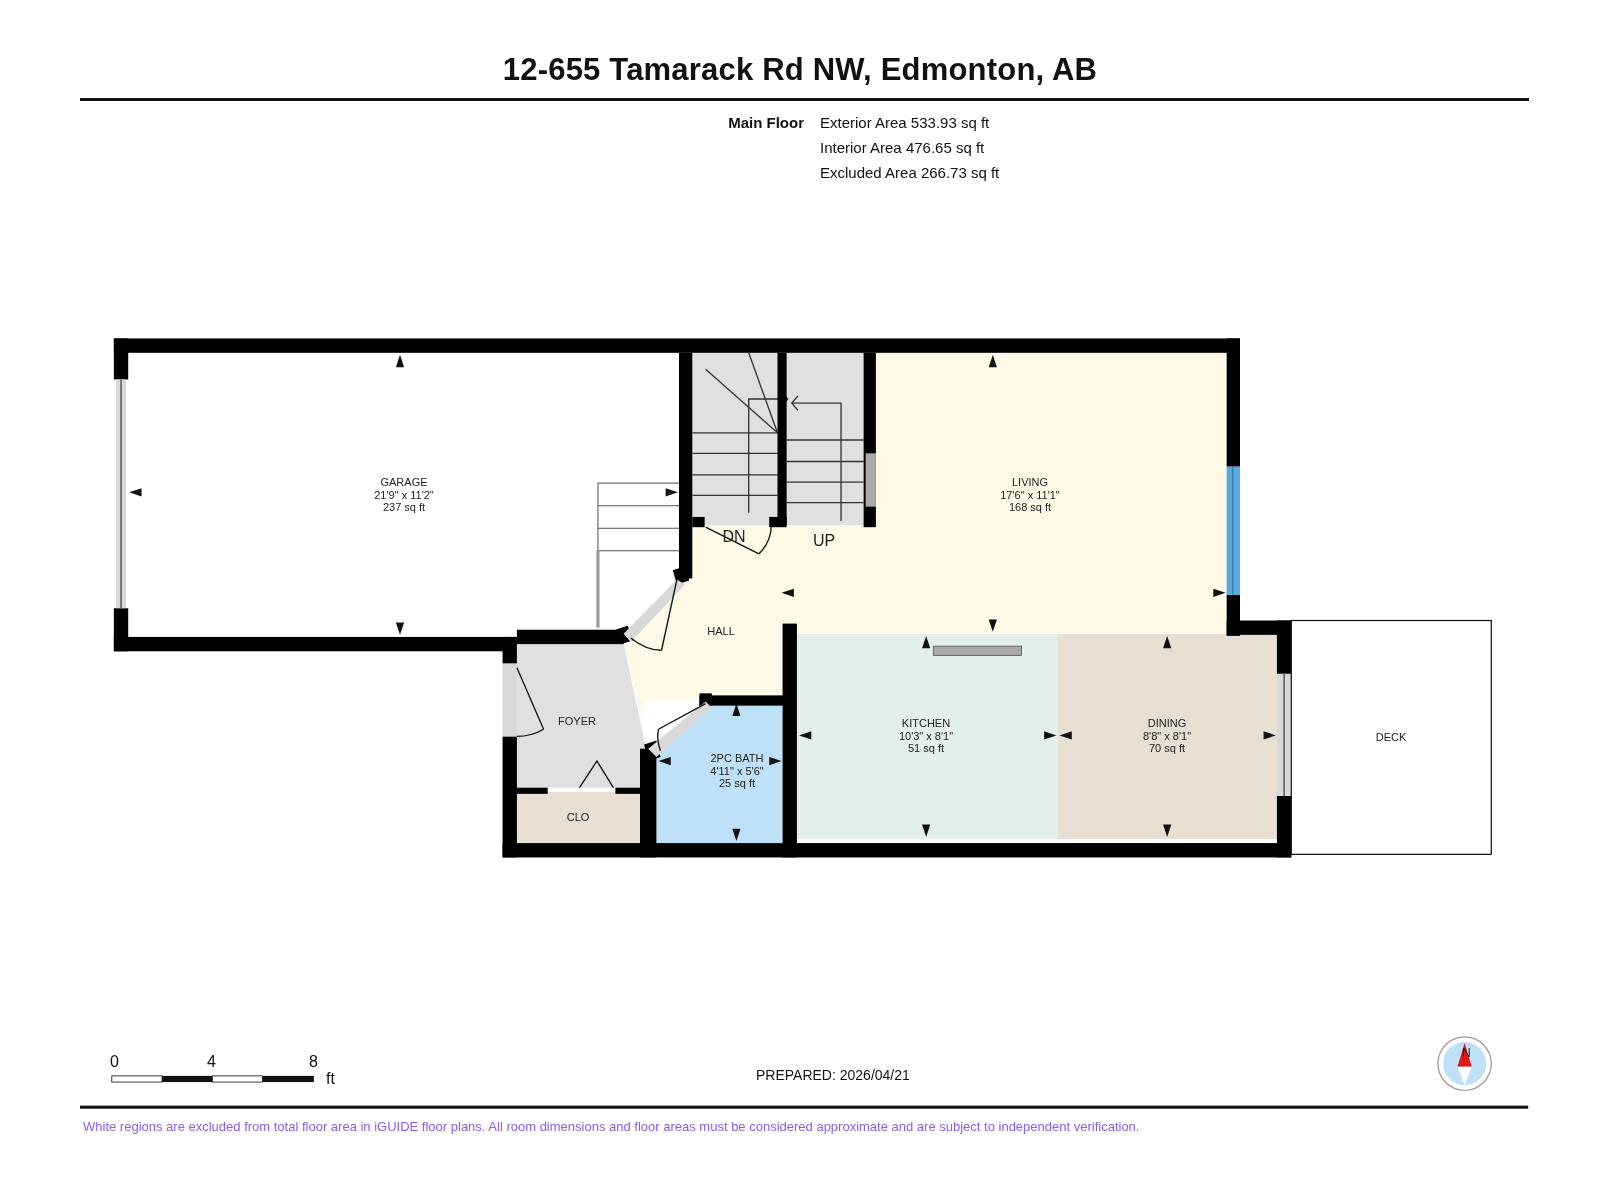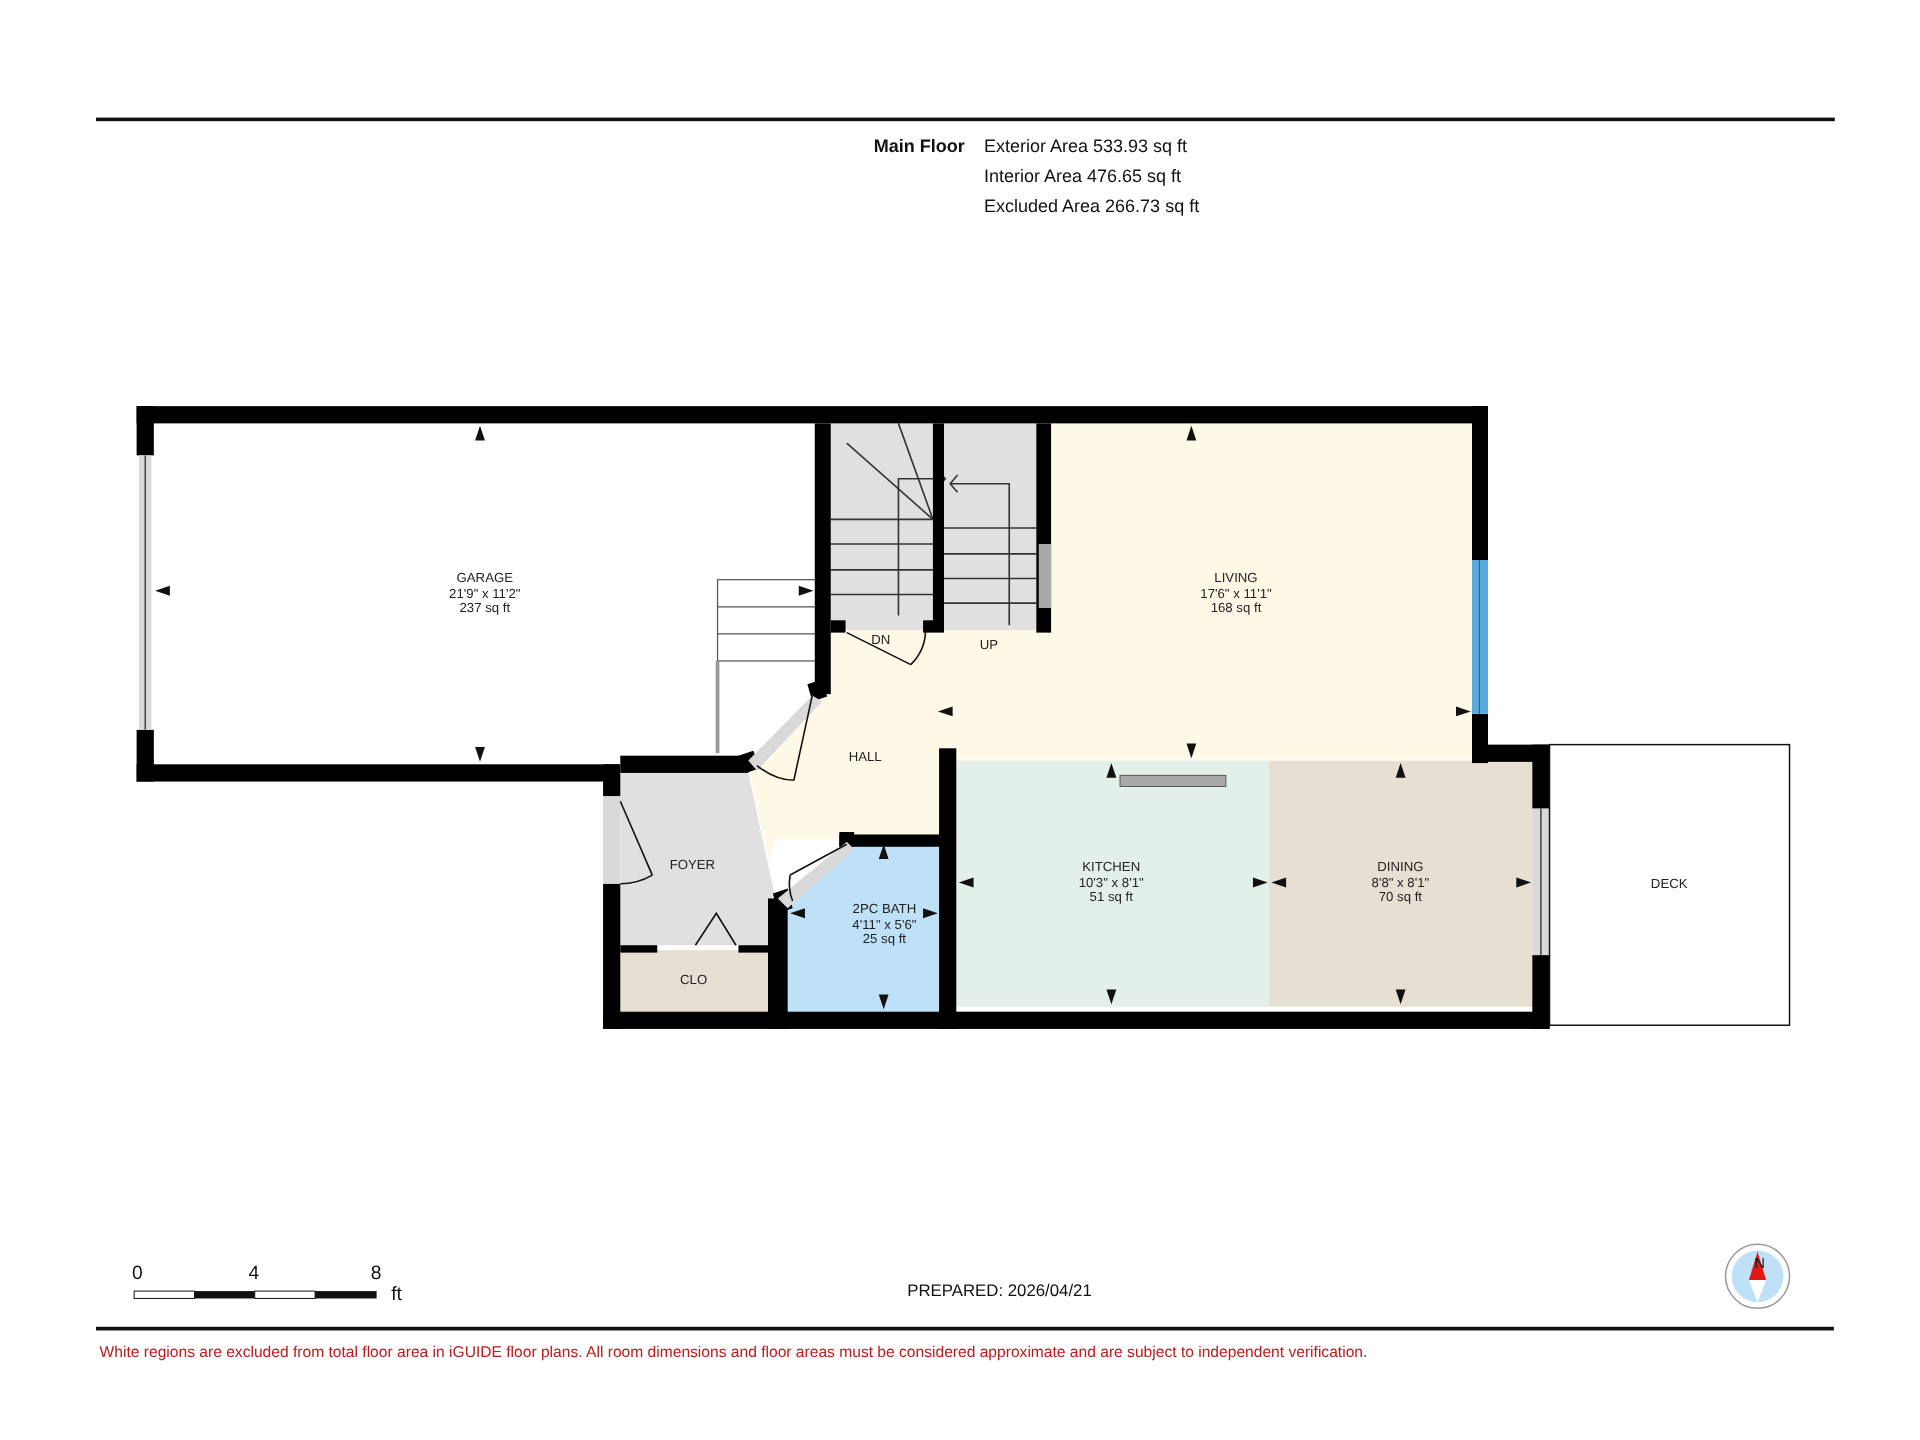--- a/index.html
+++ b/index.html
@@ -5,31 +5,32 @@
   html,body{margin:0;padding:0;background:#fff;}
   body{width:1600px;height:1200px;position:relative;overflow:hidden;font-family:"Liberation Sans",sans-serif;color:#111;}
   .page{position:absolute;left:0;top:0;width:1600px;height:1200px;}
   svg{position:absolute;left:0;top:0;}
   .title{position:absolute;left:0;width:1600px;top:52px;text-align:center;font-weight:bold;font-size:31px;letter-spacing:0.2px;}
   .rule{position:absolute;left:80px;width:1449px;height:3px;background:#111;}
   .areas{position:absolute;left:720px;top:110px;font-size:15px;line-height:25px;}
   .areas .lbl{position:absolute;left:0;top:0;width:84px;text-align:right;font-weight:bold;}
   .areas .vals{position:absolute;left:100px;top:0;white-space:nowrap;}
   .rl{position:absolute;font-size:11px;line-height:12.5px;text-align:center;transform:translateX(-50%);white-space:nowrap;color:#222;}
-  .stair-lbl{position:absolute;font-size:11px;color:#222;transform:translateX(-50%);}
+  .stair-lbl{position:absolute;font-size:16px;color:#222;transform:translateX(-50%);}
   .scale-num{position:absolute;font-size:16px;}
   .prepared{position:absolute;left:756px;top:1067px;font-size:14px;}
-  .disclaimer{position:absolute;left:83px;top:1119px;font-size:13px;color:#b91c1c;white-space:nowrap;}
+  .disclaimer{position:absolute;left:83px;top:1119px;font-size:13px;color:#8b5cf6;white-space:nowrap;}
   .north{position:absolute;left:1462px;top:1046px;font-size:12px;}
 </style>
 </head>
 <body>
 
 <div class="page">
 
+  <div class="title">12-655 Tamarack Rd NW, Edmonton, AB</div>
   <div class="rule" style="top:98px"></div>
 
   <div class="areas">
     <div class="lbl">Main Floor</div>
     <div class="vals">
       <div>Exterior Area 533.93 sq ft</div>
       <div>Interior Area 476.65 sq ft</div>
       <div>Excluded Area 266.73 sq ft</div>
     </div>
   </div>

